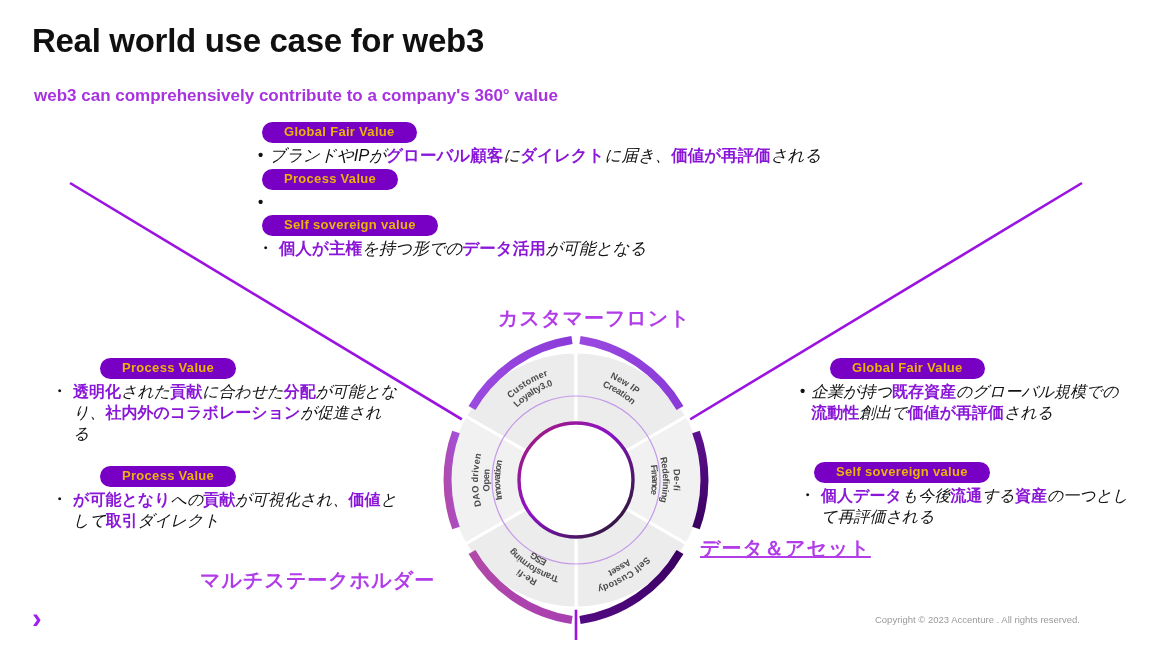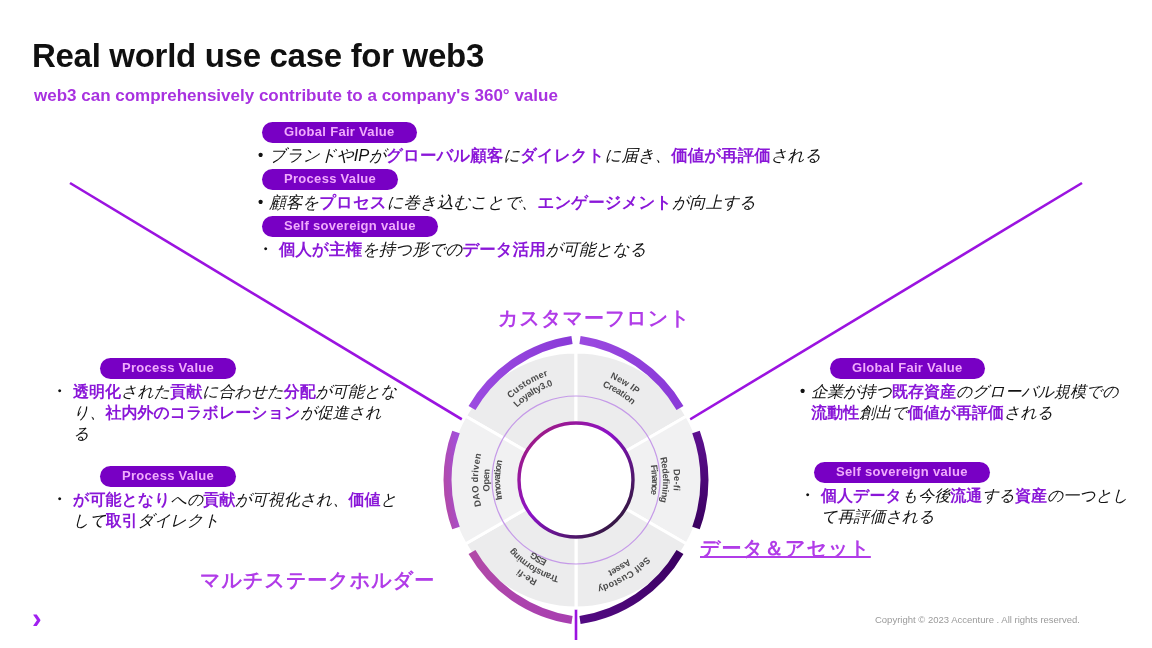--- a/index.html
+++ b/index.html
@@ -7,35 +7,34 @@
     width:1152px;height:648px;background:#ffffff;overflow:hidden;position:relative;
     font-family:"Liberation Sans","DejaVu Sans",sans-serif;
   }
   .slide{position:absolute;inset:0;}
 
   
   #page-title{
     position:absolute;left:32px;top:22px;
     font-size:33px;font-weight:bold;color:#101010;letter-spacing:-0.3px;
     white-space:nowrap;
-    margin-top:15px;
   }
   #page-subtitle{
     position:absolute;left:34px;top:86px;
     font-size:17px;font-weight:bold;color:#a832e0;white-space:nowrap;
   }
 
   
   .diag-svg{position:absolute;left:0;top:0;width:1152px;height:648px;pointer-events:none;}
 
   
   .callout{position:absolute;}
   .pill{
     display:inline-block;
-    background:#7800c4;color:#f0abfc;
+    background:#7800c4;color:#eab308;
     border-radius:14px;
     font-size:13px;font-weight:bold;
     padding:2px 22px 3px 22px;
     letter-spacing:.3px;
     white-space:nowrap;
     line-height:1.25;
   }
   .pill-wrap{display:block;}
   .bullet{
     display:flex;align-items:flex-start;gap:6px;
@@ -112,21 +111,20 @@
       <span class="pill-wrap"><span class="pill">Global Fair Value</span></span>
       <div class="bullet">
         <span class="dot">•</span>
         <span class="txt"><span class="nm">ブランドやIPが</span><span class="hl">グローバル顧客</span><span class="nm">に</span><span class="hl">ダイレクト</span><span class="nm">に届き、</span><span class="hl">価値が再評価</span><span class="nm">される</span></span>
       </div>
     </div>
     <div class="grp">
       <span class="pill-wrap"><span class="pill">Process Value</span></span>
       <div class="bullet">
         <span class="dot">•</span>
-        <span class="txt"><span class="nm">顧客を</span><span class="hl">プロセス</span><span class="nm">に巻き込むことで、</span><span class="hl">エンゲージメント</span><span class="nm">が向上する</span></span>
       </div>
     </div>
     <div class="grp">
       <span class="pill-wrap"><span class="pill">Self sovereign value</span></span>
       <div class="bullet">
         <span class="dot">・</span>
         <span class="txt"><span class="hl">個人が主権</span><span class="nm">を持つ形での</span><span class="hl">データ活用</span><span class="nm">が可能となる</span></span>
       </div>
     </div>
   </div>

